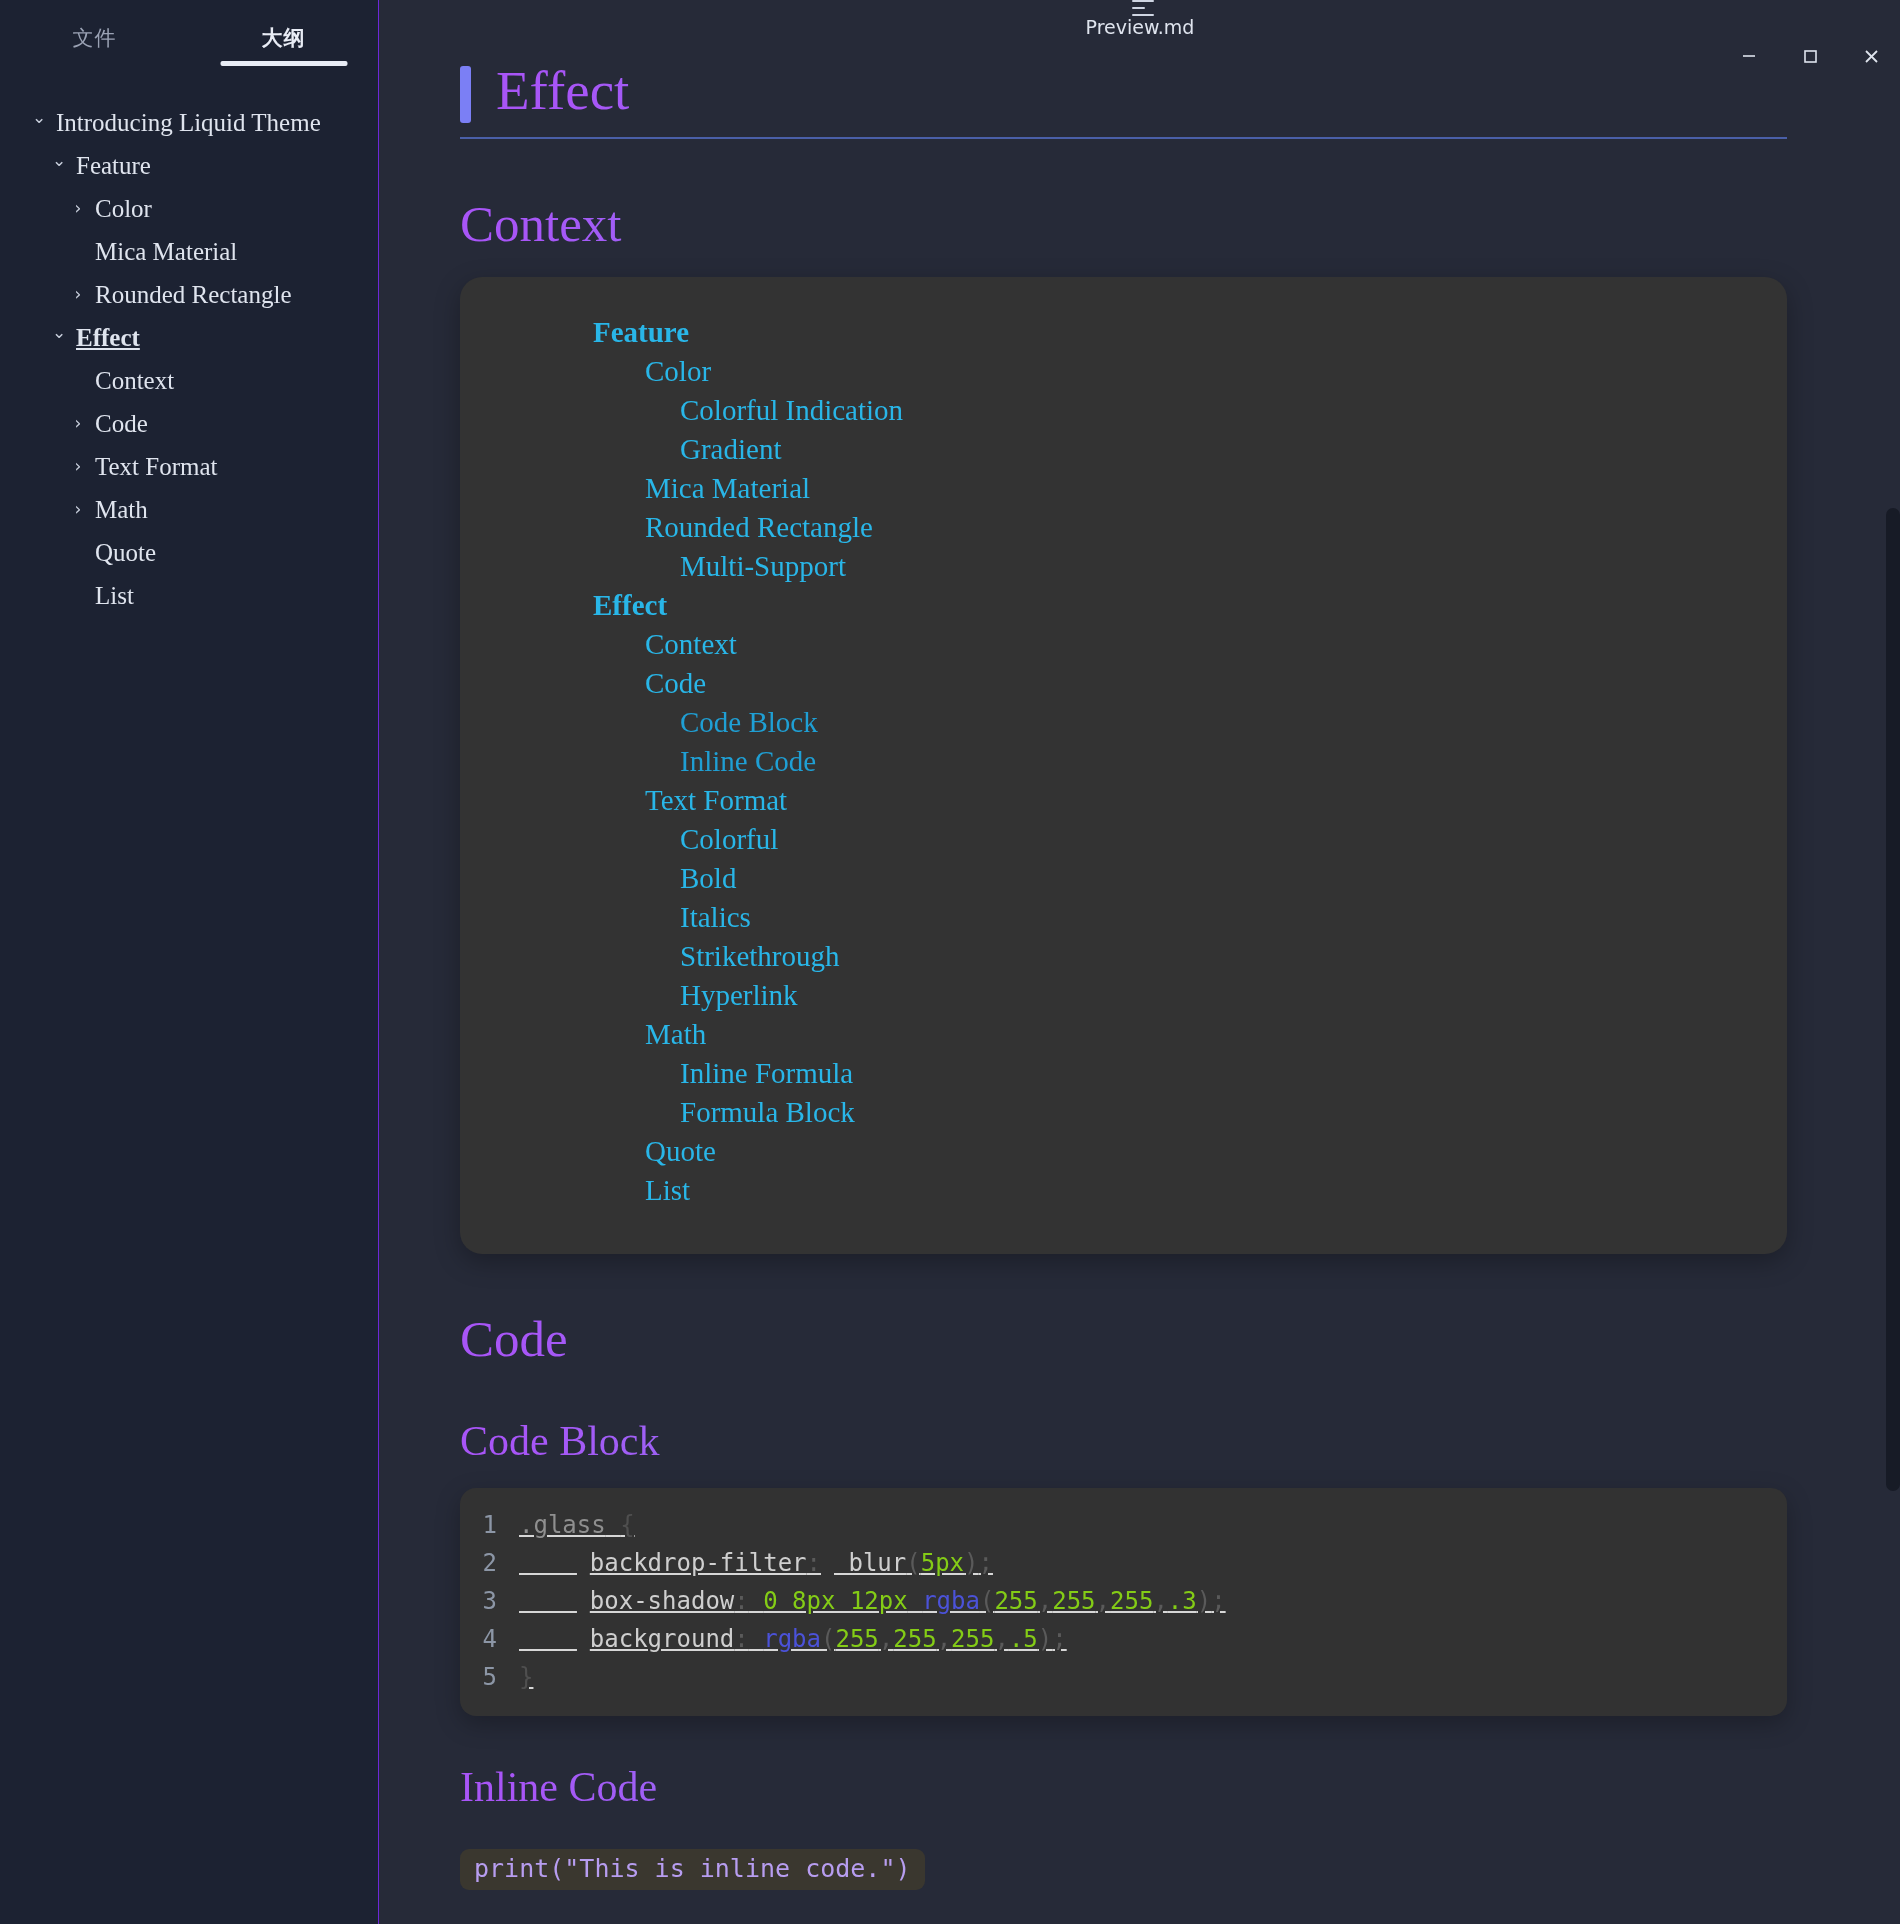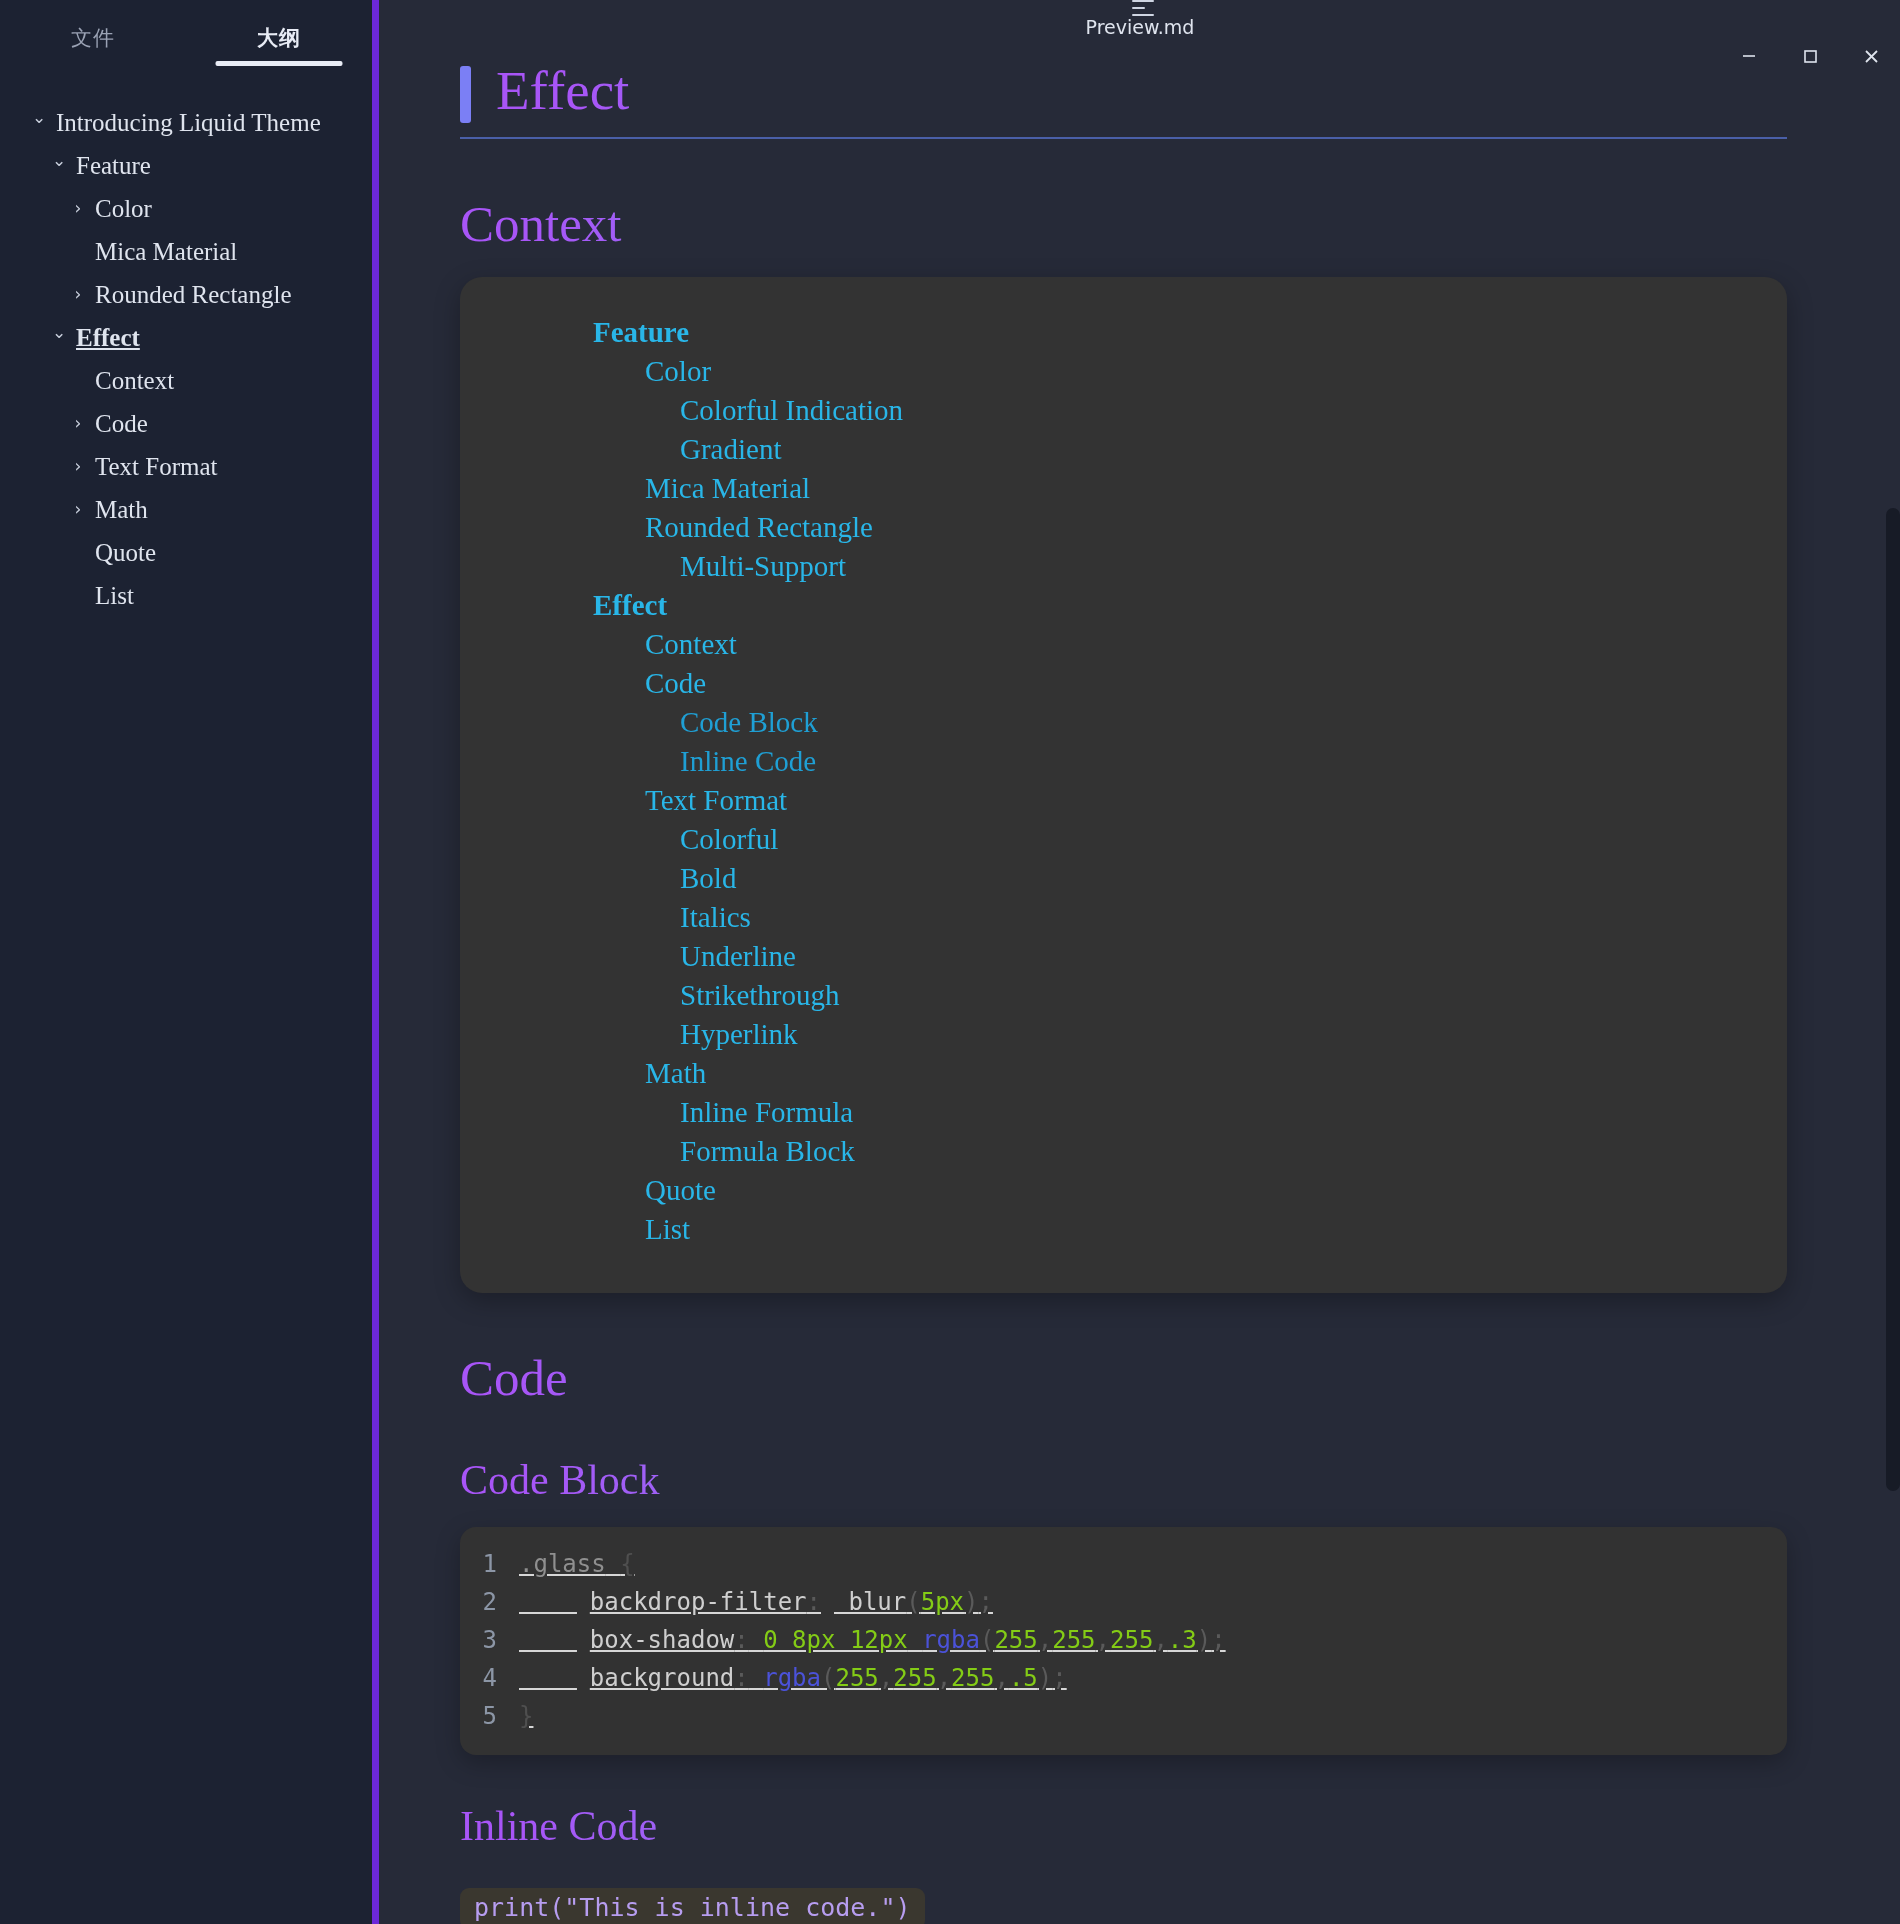--- a/index.html
+++ b/index.html
@@ -19,21 +19,21 @@
     height: 1925px;
     position: relative;
   }
 
   
   .sidebar {
     width: 379px;
     min-width: 379px;
     height: 1925px;
     background: #1c2232;
-    border-right: 7px solid #6d28d9;
+    border-right: 1px solid #6d28d9;
     position: relative;
     overflow: hidden;
   }
   .sidebar-tabs {
     display: flex;
     height: 77px;
     align-items: flex-start;
     padding-top: 24px;
   }
   .sidebar-tab {
@@ -403,21 +403,20 @@
               <div class="toc-line toc-l2"><a>Multi-Support</a></div>
               <div class="toc-line toc-l0 b"><a>Effect</a></div>
               <div class="toc-line toc-l1"><a>Context</a></div>
               <div class="toc-line toc-l1"><a>Code</a></div>
               <div class="toc-line toc-l2 toc-dim"><a>Code Block</a></div>
               <div class="toc-line toc-l2 toc-dim"><a>Inline Code</a></div>
               <div class="toc-line toc-l1"><a>Text Format</a></div>
               <div class="toc-line toc-l2"><a>Colorful</a></div>
               <div class="toc-line toc-l2"><a>Bold</a></div>
               <div class="toc-line toc-l2"><a>Italics</a></div>
-              <div class="toc-line toc-l2"><a>Underline</a></div>
               <div class="toc-line toc-l2"><a>Strikethrough</a></div>
               <div class="toc-line toc-l2"><a>Hyperlink</a></div>
               <div class="toc-line toc-l1"><a>Math</a></div>
               <div class="toc-line toc-l2"><a>Inline Formula</a></div>
               <div class="toc-line toc-l2"><a>Formula Block</a></div>
               <div class="toc-line toc-l1"><a>Quote</a></div>
               <div class="toc-line toc-l1"><a>List</a></div>
             </div>
         </div>
 

